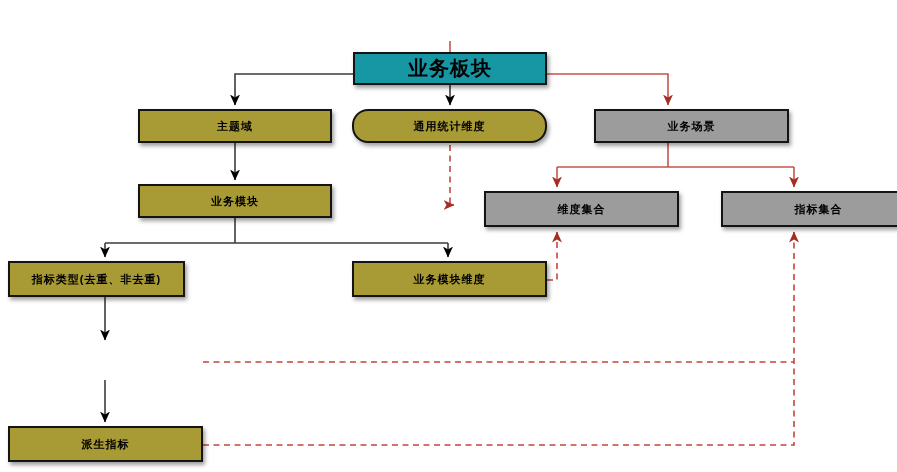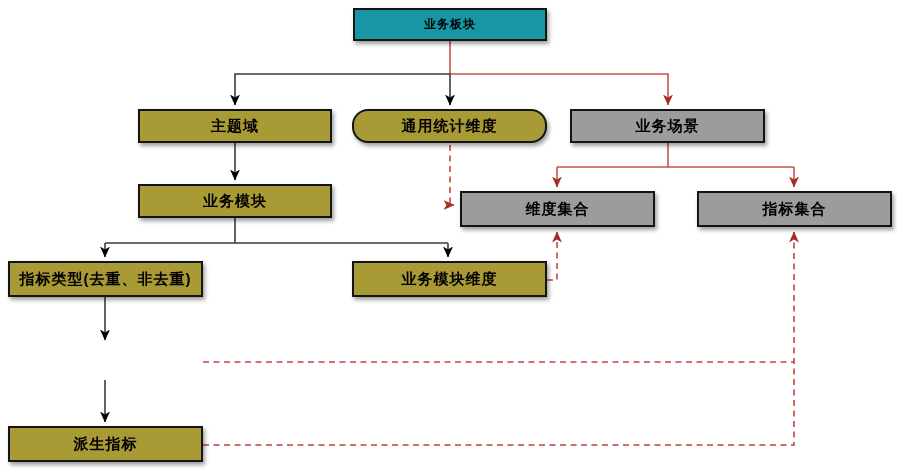--- a/index.html
+++ b/index.html
@@ -10,37 +10,37 @@
     font-family:"Liberation Sans","DejaVu Sans",sans-serif;
     overflow:hidden;
   }
   #edges{position:absolute;left:0;top:0;width:897px;height:472px;}
   .node{
     position:absolute;
     display:flex;align-items:center;justify-content:center;
     box-sizing:border-box;
     border:2px solid #141414;
     box-shadow:2px 3px 4px rgba(0,0,0,.38);
-    font-weight:bold;font-size:15px;color:#000;
+    font-weight:bold;font-size:11px;color:#000;
     letter-spacing:1px;
     white-space:nowrap;
   }
   .teal{background:#1796a4;}
   .olive{background:#a89a35;}
-  .gray{background:#9c9c9c;}
-  .lg{font-size:12px;}
+  .gray{background:#9c9c9c;margin-left:24px;}
+  .lg{font-size:20px;margin-top:44px;}
   
   #n0{left:353px;top:8px;width:194px;height:33px;}
   #n1{left:138px;top:109px;width:194px;height:34px;}
   #n2{left:352px;top:109px;width:195px;height:34px;border-radius:16px;}
   #n3{left:570px;top:109px;width:195px;height:34px;}
   #n4{left:138px;top:184px;width:194px;height:34px;}
   #n5{left:460px;top:191px;width:195px;height:36px;}
   #n6{left:697px;top:191px;width:195px;height:36px;}
-  #n7{left:8px;top:261px;width:195px;height:36px;}
+  #n7{left:8px;top:261px;width:177px;height:36px;}
   #n8{left:352px;top:261px;width:195px;height:36px;}
   #n9{left:8px;top:344px;width:195px;height:36px;}
   #n10{left:8px;top:426px;width:195px;height:36px;}
   .e-black{stroke:#3d3d3d;stroke-width:1.6;fill:none;}
   .e-red{stroke:#c4554b;stroke-width:1.6;fill:none;}
   .e-red-dash{stroke:#c2463c;stroke-width:1.6;fill:none;stroke-dasharray:6 4.5;}
 </style>
 </head>
 <body>
 

